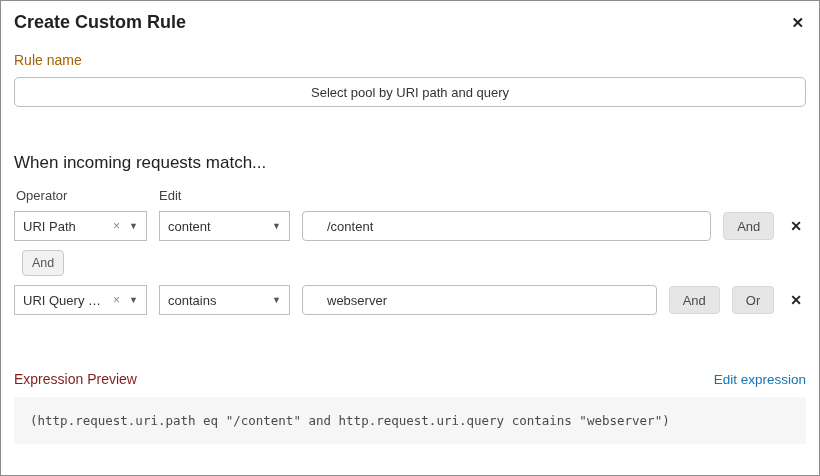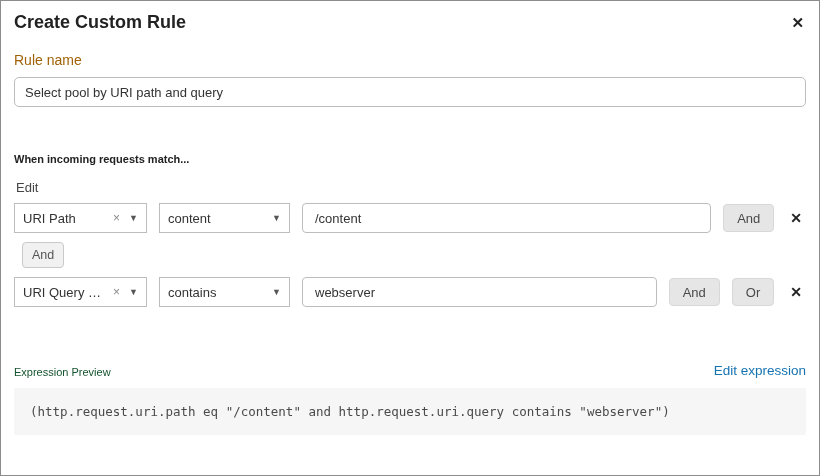--- a/index.html
+++ b/index.html
@@ -53,25 +53,26 @@
     height: 30px;
     margin-top: 9px;
     border: 1px solid #bdbdbd;
     border-radius: 5px;
     padding: 0 10px;
     font-size: 13px;
     font-family: "Liberation Sans", sans-serif;
     color: #333;
     background: #fff;
     outline: none;
+    text-align: center;
   }
   .section-heading {
     margin-top: 46px;
-    font-size: 11px;
-    font-weight: 700;
+    font-size: 17px;
+    font-weight: 400;
     color: #222;
   }
   .columns-row {
     display: flex;
     gap: 12px;
     margin-top: 15px;
     font-size: 13px;
     color: #444;
   }
   .col-field { width: 133px; padding-left: 2px; }
@@ -113,21 +114,21 @@
     font-size: 9px;
     color: #555;
     margin-left: 5px;
     line-height: 1;
   }
   .value-input {
     flex: 1;
     height: 30px;
     border: 1px solid #bdbdbd;
     border-radius: 4px;
-    padding: 0 12px;
+    padding: 0 24px;
     font-size: 13px;
     font-family: "Liberation Sans", sans-serif;
     color: #333;
     outline: none;
   }
   .logic-btn {
     height: 28px;
     padding: 0 13px;
     background: #e6e6e6;
     border: 1px solid #d8d8d8;
@@ -156,22 +157,22 @@
     color: #555;
     cursor: pointer;
   }
   .expression-header {
     display: flex;
     justify-content: space-between;
     align-items: flex-end;
     margin-top: 56px;
   }
   .expression-label {
-    font-size: 11px;
-    color: #14532d;
+    font-size: 14px;
+    color: #7f1d1d;
     text-align: right;
   }
   .edit-expression-link {
     font-size: 13.5px;
     color: #1673b1;
     text-decoration: none;
     cursor: pointer;
   }
   .expression-box {
     margin-top: 10px;
@@ -194,20 +195,21 @@
     <div class="dialog-title">Create Custom Rule</div>
     <div class="close-btn">✕</div>
   </div>
 
   <div class="field-label">Rule name</div>
   <input class="text-input" type="text" value="Select pool by URI path and query" style="">
 
   <div class="section-heading">When incoming requests match...</div>
 
   <div class="columns-row">
+    <div class="col-operator">Operator</div>
     <div class="col-value">Edit</div>
   </div>
 
   
   <div class="match-row">
     <div class="select-control select-field">
       <span class="select-text">URI Path</span>
       <span class="clear-x">×</span>
       <span class="caret">▼</span>
     </div>

